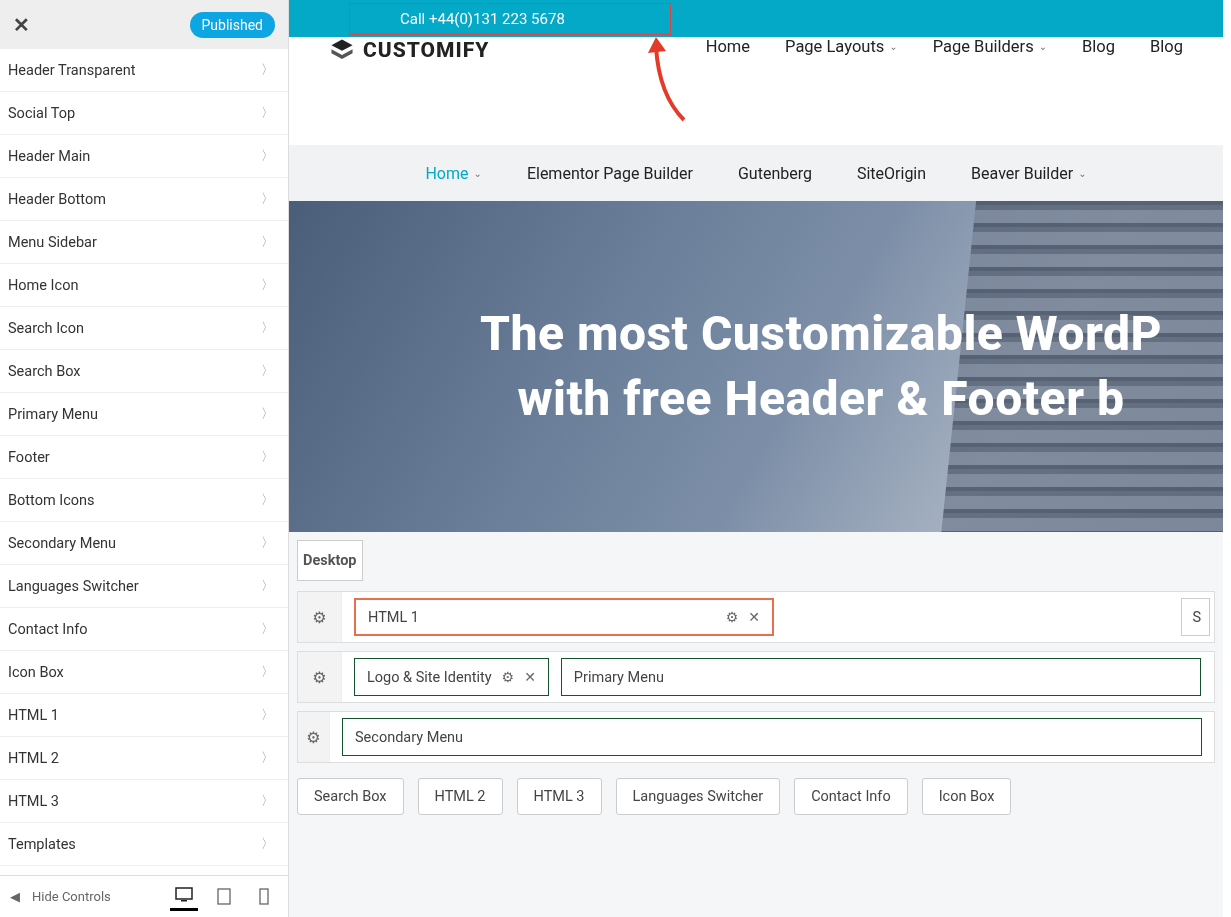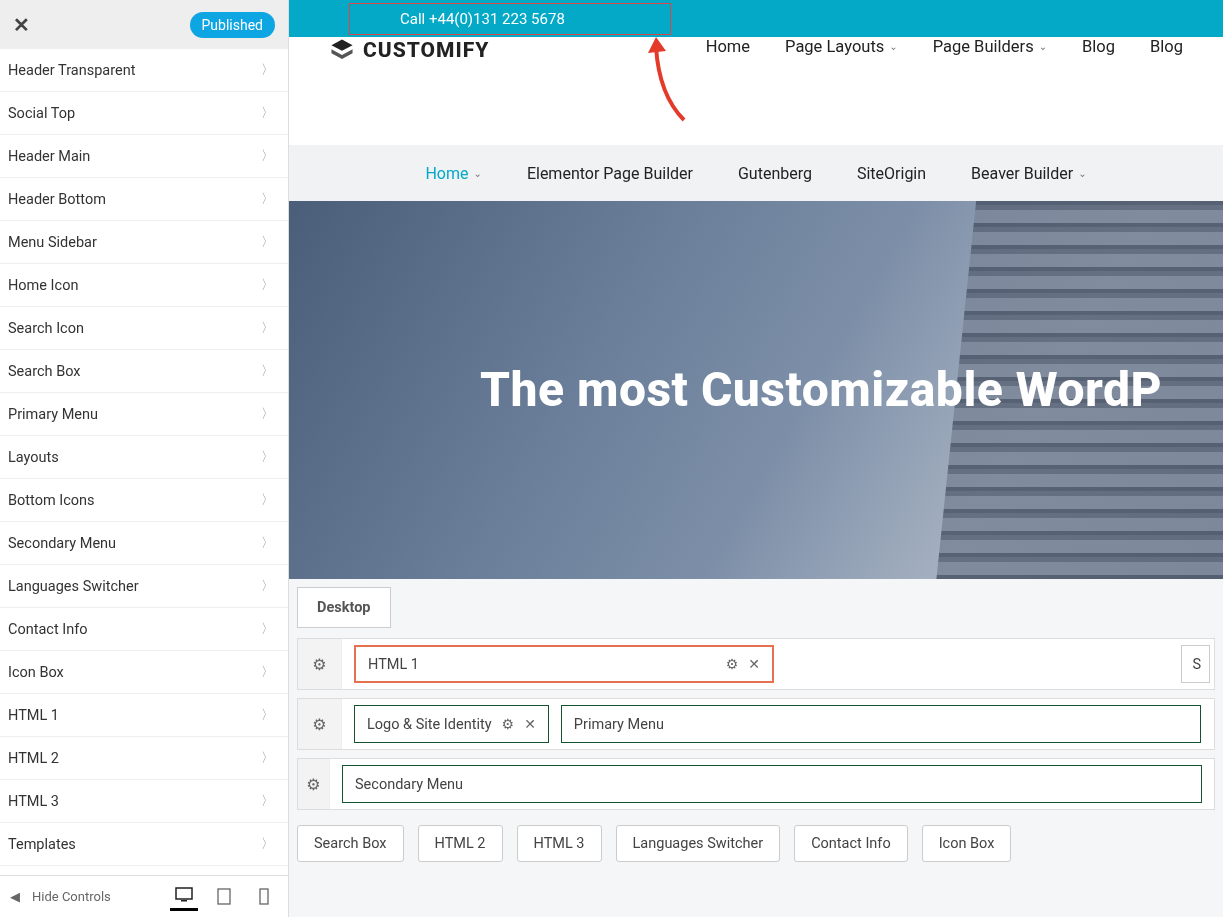--- a/index.html
+++ b/index.html
@@ -29,28 +29,28 @@
 .logo { display:flex; align-items:center; gap:8px; font-weight:800; font-size:21px; letter-spacing:1px; color:#222; }
 .logo-icon { width:26px; height:26px; }
 .nav-spacer { flex:1; }
 .nav-item { font-size:16.5px; color:#222; cursor:pointer; display:flex; align-items:center; gap:5px; }
 .caret { font-size:10px; color:#777; }
 
 .subnav { height:56px; background:#f0f2f4; display:flex; align-items:center; justify-content:center; gap:45px; }
 .subnav-item { font-size:16px; color:#222; cursor:pointer; display:flex; align-items:center; gap:5px; }
 .subnav-item.active { color:#03a9c7; }
 
-.hero { height:378px; background:linear-gradient(120deg,#4a5e7a 0%,#6b7f9a 35%,#7d8fa8 55%,#a4b0c0 75%,#8a96a6 100%); position:relative; display:flex; align-items:center; justify-content:center; overflow:hidden; }
+.hero { height:331px; background:linear-gradient(120deg,#4a5e7a 0%,#6b7f9a 35%,#7d8fa8 55%,#a4b0c0 75%,#8a96a6 100%); position:relative; display:flex; align-items:center; justify-content:center; overflow:hidden; }
 .hero::after { content:""; position:absolute; right:-50px; top:-40px; width:320px; height:520px; background:repeating-linear-gradient(180deg,#5a6578 0 5px,#7a8598 5px 18px,#4a5568 18px 22px); transform:skewX(-6deg); opacity:.85; }
 .hero-text { position:relative; z-index:2; color:#fff; font-size:48px; font-weight:800; text-align:center; line-height:1.35; letter-spacing:.5px; white-space:nowrap; padding-left:130px;}
 
 
 .builder { background:#f5f6f7; padding:8px 8px 14px; }
 .tabs { display:flex; gap:10px; margin-bottom:10px; }
-.tab { padding:11px 19px; background:#eee; border:1px solid #ccc; font-size:14.5px; font-weight:700; color:#555; cursor:pointer; }
+.tab { padding:11px 5px; background:#eee; border:1px solid #ccc; font-size:14.5px; font-weight:700; color:#555; cursor:pointer; }
 .tab.active { background:#fff; }
 .rows { display:flex; flex-direction:column; gap:8px; }
 .row { display:flex; align-items:center; background:#fff; border:1px solid #ddd; height:52px; padding:0; position:relative; }
 .row-gear { width:44px; height:100%; border-right:1px solid #eee; display:flex; align-items:center; justify-content:center; color:#666; cursor:pointer; background:#f3f3f3;}
 .drop { flex:1; display:flex; align-items:center; gap:12px; padding:0 12px; height:100%; }
 .widget { border:1px solid #14532d; background:#fff; padding:0 12px; height:38px; display:flex; align-items:center; gap:10px; font-size:14.5px; color:#444; cursor:move; white-space:nowrap; }
 .widget.hl { border:2px solid #e57150; width:420px; }
 .widget .fill { flex:1; }
 .wicon { color:#666; font-size:14px; cursor:pointer; }
 .row-end { margin-left:auto; border:1px solid #ccc; height:38px; display:flex; align-items:center; padding:0 8px 0 10px; font-size:14.5px; color:#444; margin-right:4px;}
@@ -96,21 +96,21 @@
       </div>
       <div class="panel-item">
         <span>Search Box</span>
         <span class="chevron">〉</span>
       </div>
       <div class="panel-item">
         <span>Primary Menu</span>
         <span class="chevron">〉</span>
       </div>
       <div class="panel-item">
-        <span>Layouts</span>
+        <span>Footer</span>
         <span class="chevron">〉</span>
       </div>
       <div class="panel-item">
         <span>Bottom Icons</span>
         <span class="chevron">〉</span>
       </div>
       <div class="panel-item">
         <span>Secondary Menu</span>
         <span class="chevron">〉</span>
       </div>
@@ -225,20 +225,21 @@
       </div>
       <div class="subnav-item">
         <span>Beaver Builder</span>
         <span class="caret">⌄</span>
       </div>
     </div>
 
   <div class="hero">
     <div class="hero-text">
       <div>The most Customizable WordP</div>
+      <div>with free Header &amp; Footer b</div>
     </div>
   </div>
 
   <div class="builder">
     <div class="tabs">
       <div class="tab active">Desktop</div>
     </div>
     <div class="rows">
       <div class="row">
         <div class="row-gear">⚙</div>

